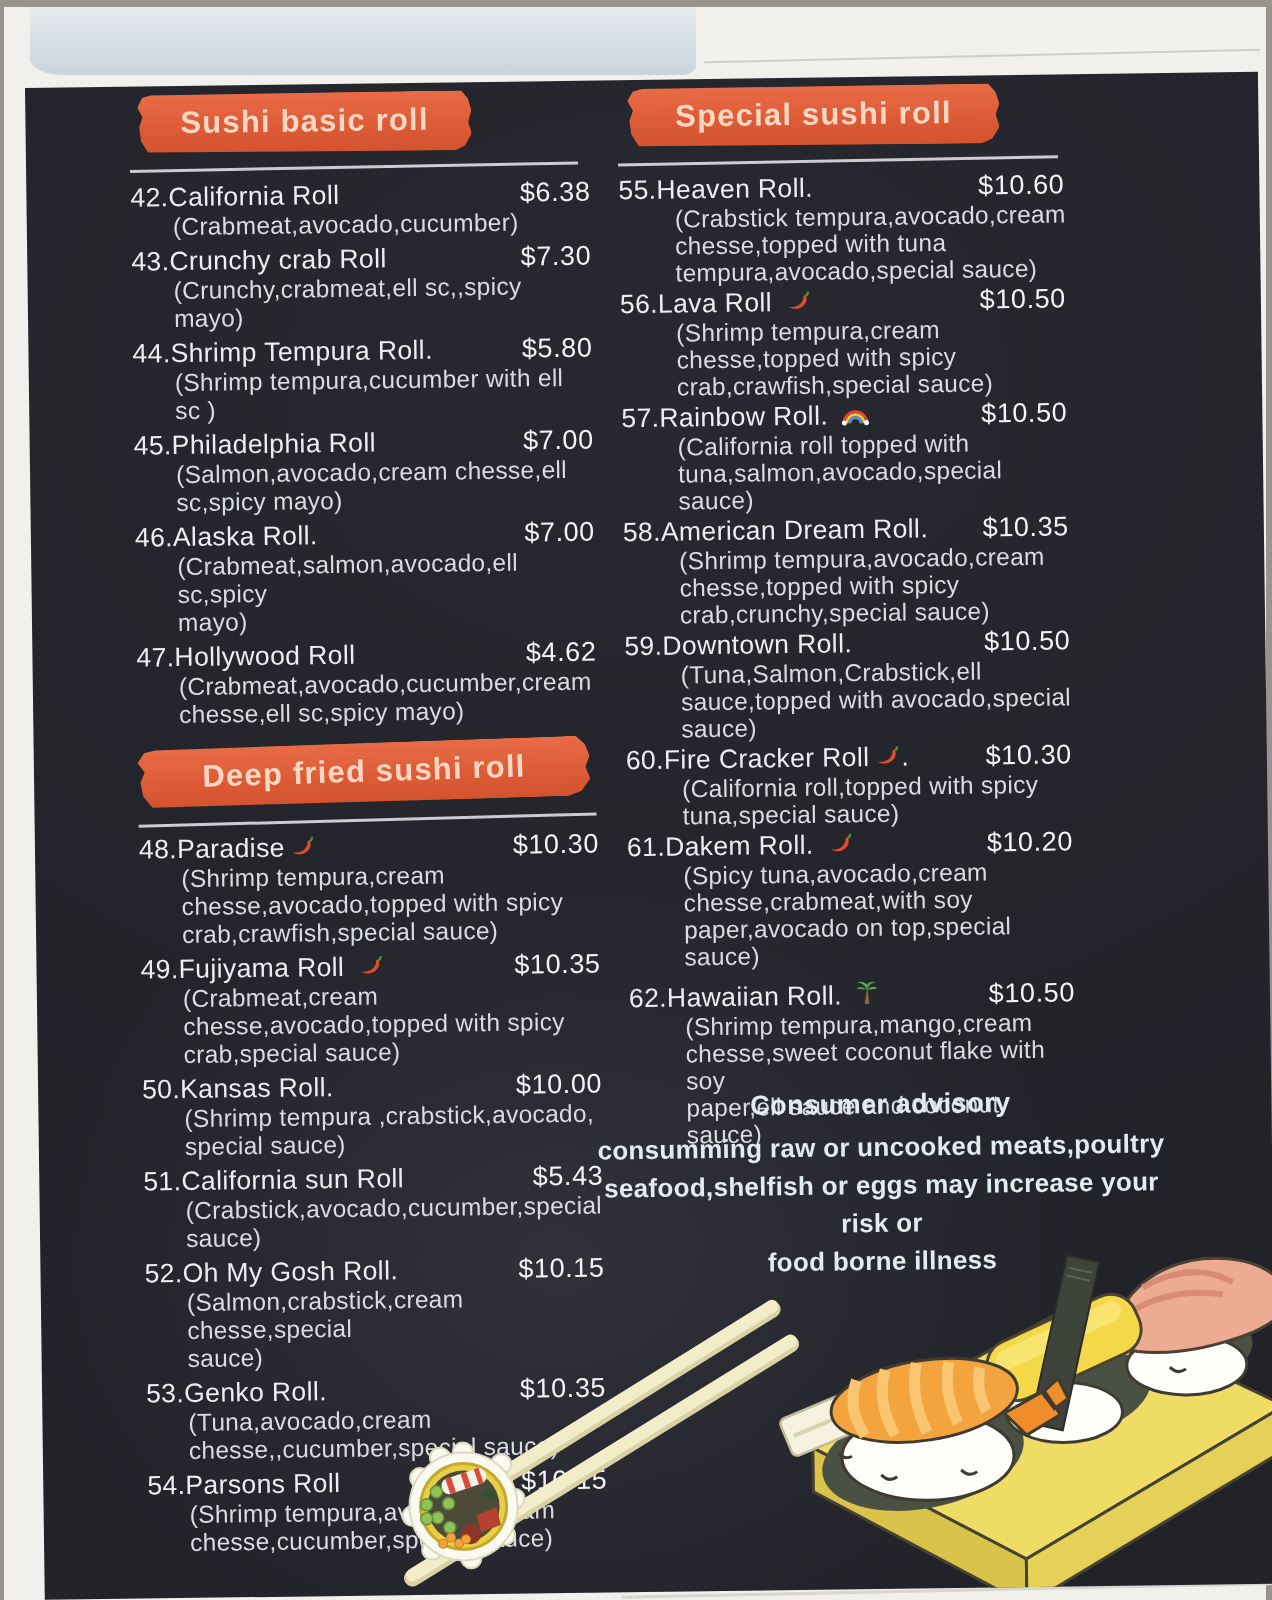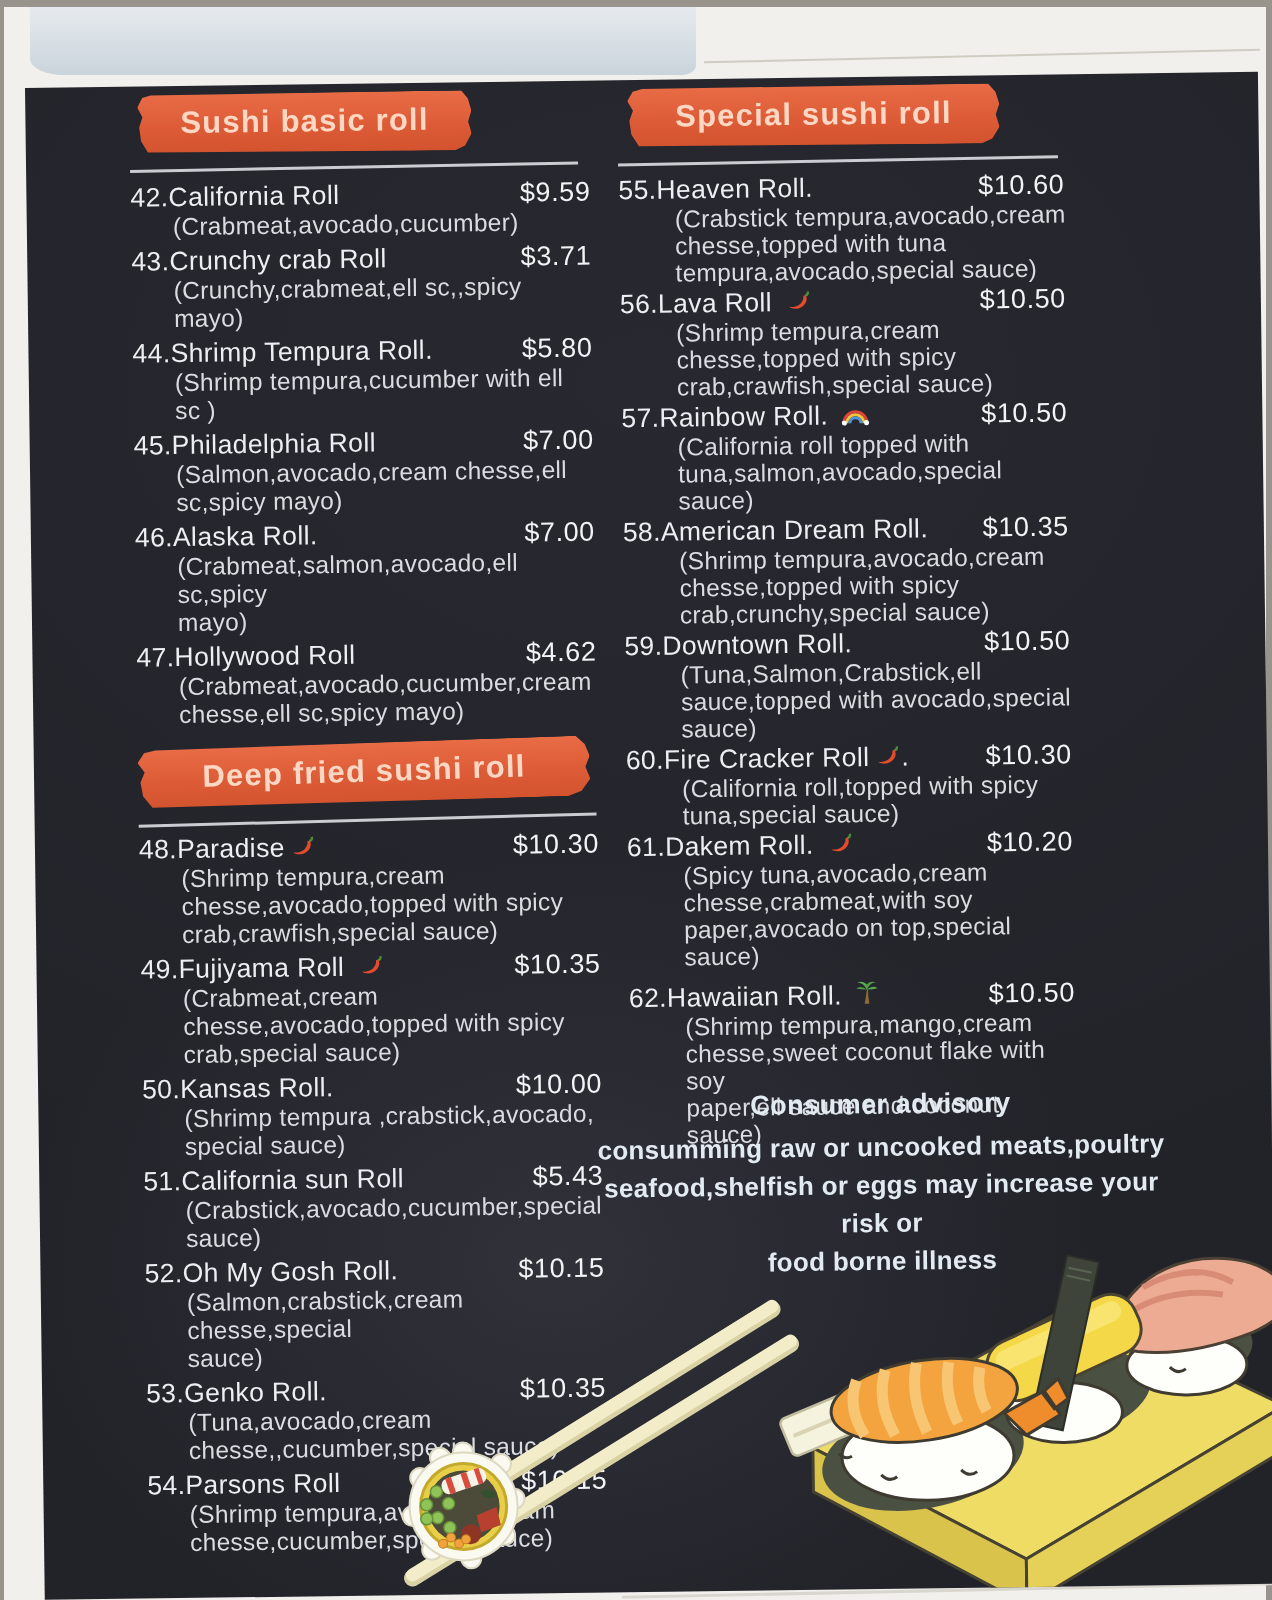--- a/index.html
+++ b/index.html
@@ -77,28 +77,28 @@
 
   <div class="col col-left">
     <div class="banner b1">
       <span>Sushi basic roll</span>
     </div>
     <div class="rule r1"></div>
 
     <div class="item">
       <div class="item-head">
           <span>42.California Roll</span>
-          <span class="iprice">$9.59</span>
+          <span class="iprice">$6.38</span>
         </div>
       <div class="idesc">(Crabmeat,avocado,cucumber)</div>
     </div>
     <div class="item">
       <div class="item-head">
           <span>43.Crunchy crab Roll</span>
-          <span class="iprice">$3.71</span>
+          <span class="iprice">$7.30</span>
         </div>
       <div class="idesc">(Crunchy,crabmeat,ell sc,,spicy mayo)</div>
     </div>
     <div class="item">
       <div class="item-head">
           <span>44.Shrimp Tempura Roll.</span>
           <span class="iprice">$5.80</span>
         </div>
       <div class="idesc">(Shrimp tempura,cucumber with ell sc )</div>
     </div>

